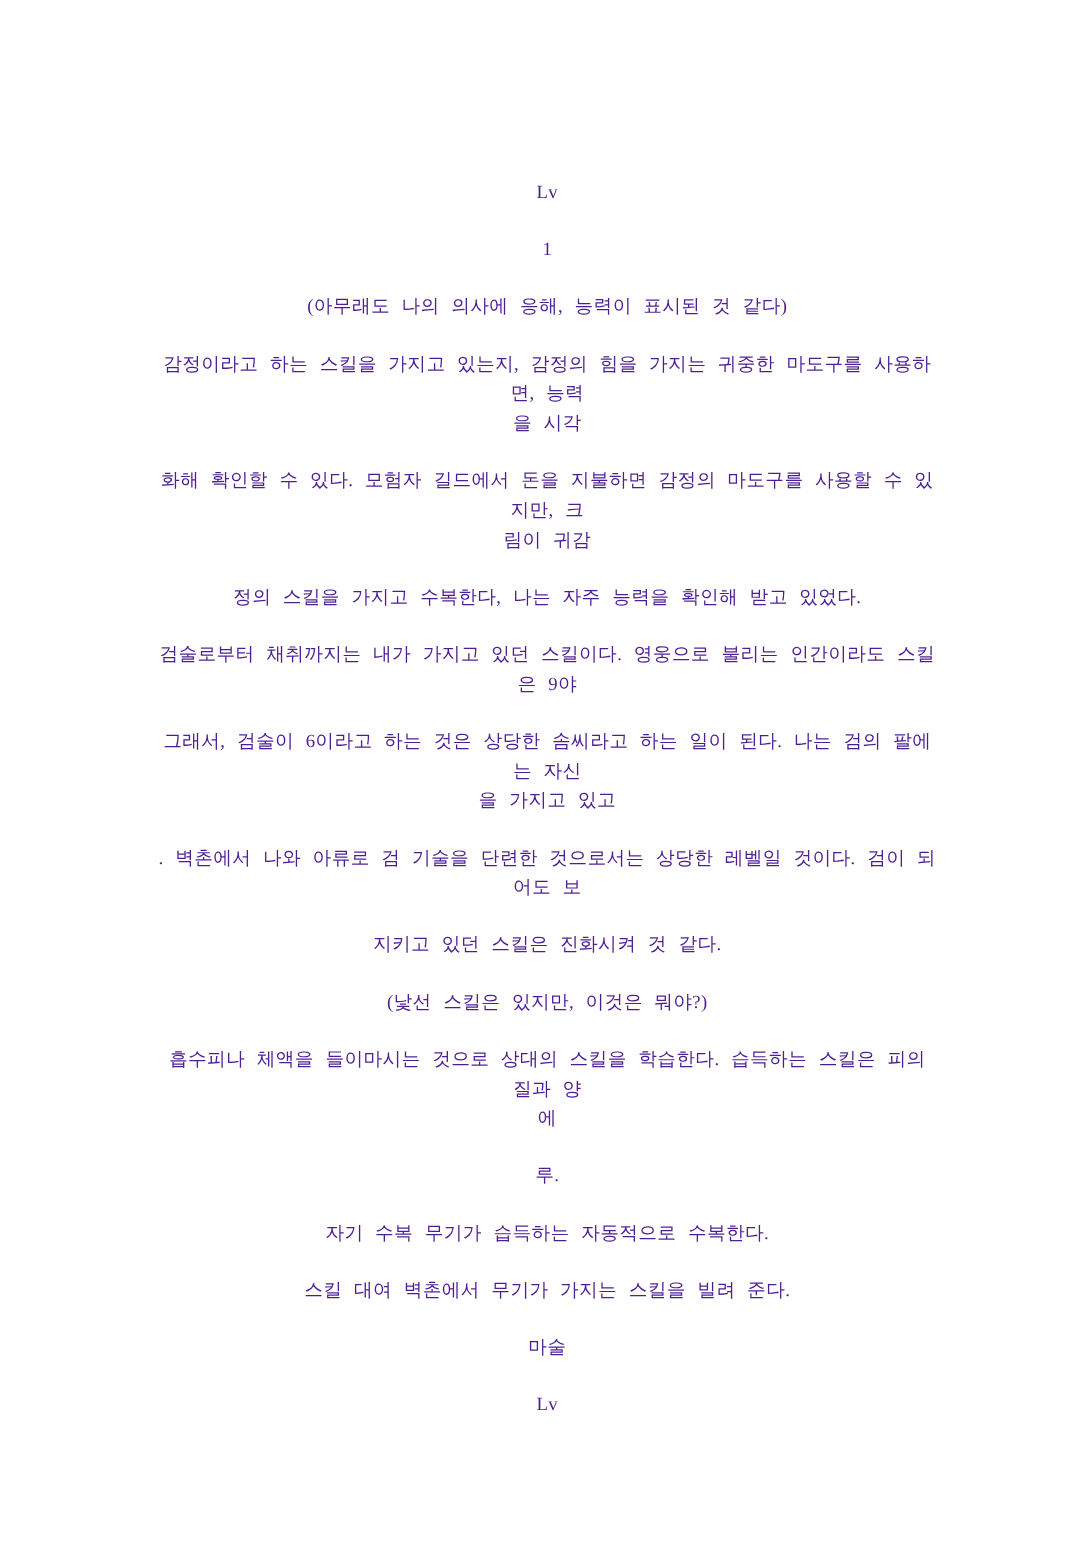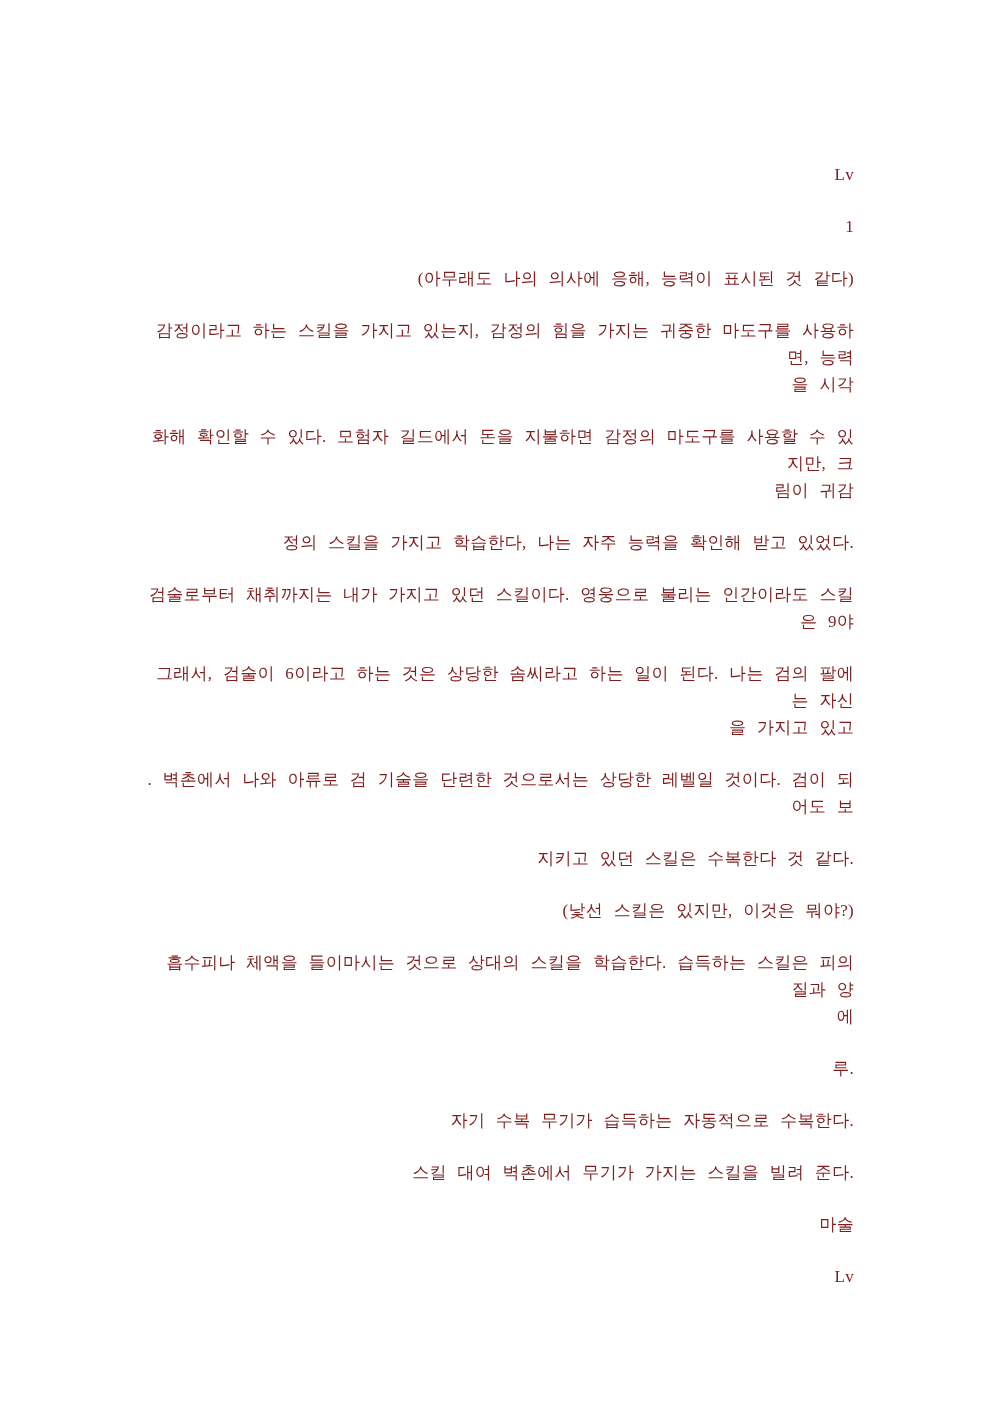--- a/index.html
+++ b/index.html
@@ -17,45 +17,45 @@
     box-sizing: border-box;
     width: 992px;
     min-height: 1403px;
     padding: 161px 138px 120px 141px;
     background: #ffffff;
   }
   .doc-text p.para {
     margin: 0 0 25px 0;
     font-size: 17px;
     line-height: 27px;
-    color: #7f1d1d;
+    color: #4c1d95;
     word-spacing: 6px;
     letter-spacing: 0.3px;
-    text-align: right;
+    text-align: center;
     white-space: normal;
   }
   .doc-text p.para:last-child {
     margin-bottom: 0;
   }
 </style>
 </head>
 <body>
 
 <main class="page">
   <div class="doc-text" id="doc-text" style="color: rgb(51, 51, 51);">
       <p class="para"><span>Lv</span></p>
       <p class="para"><span>1</span></p>
       <p class="para"><span>(아무래도 나의 의사에 응해, 능력이 표시된 것 같다)</span></p>
       <p class="para"><span>감정이라고 하는 스킬을 가지고 있는지, 감정의 힘을 가지는 귀중한 마도구를 사용하면, 능력</span><br><span>을 시각</span></p>
       <p class="para"><span>화해 확인할 수 있다. 모험자 길드에서 돈을 지불하면 감정의 마도구를 사용할 수 있지만, 크</span><br><span>림이 귀감</span></p>
-      <p class="para"><span>정의 스킬을 가지고 학습한다, 나는 자주 능력을 확인해 받고 있었다.</span></p>
+      <p class="para"><span>정의 스킬을 가지고 수복한다, 나는 자주 능력을 확인해 받고 있었다.</span></p>
       <p class="para"><span>검술로부터 채취까지는 내가 가지고 있던 스킬이다. 영웅으로 불리는 인간이라도 스킬은 9야</span></p>
       <p class="para"><span>그래서, 검술이 6이라고 하는 것은 상당한 솜씨라고 하는 일이 된다. 나는 검의 팔에는 자신</span><br><span>을 가지고 있고</span></p>
       <p class="para"><span>. 벽촌에서 나와 아류로 검 기술을 단련한 것으로서는 상당한 레벨일 것이다. 검이 되어도 보</span></p>
-      <p class="para"><span>지키고 있던 스킬은 수복한다 것 같다.</span></p>
+      <p class="para"><span>지키고 있던 스킬은 진화시켜 것 같다.</span></p>
       <p class="para"><span>(낯선 스킬은 있지만, 이것은 뭐야?)</span></p>
       <p class="para"><span>흡수피나 체액을 들이마시는 것으로 상대의 스킬을 학습한다. 습득하는 스킬은 피의 질과 양</span><br><span>에</span></p>
       <p class="para"><span>루.</span></p>
       <p class="para"><span>자기 수복 무기가 습득하는 자동적으로 수복한다.</span></p>
       <p class="para"><span>스킬 대여 벽촌에서 무기가 가지는 스킬을 빌려 준다.</span></p>
       <p class="para"><span>마술</span></p>
       <p class="para"><span>Lv</span></p>
     </div>
 </main>
 

